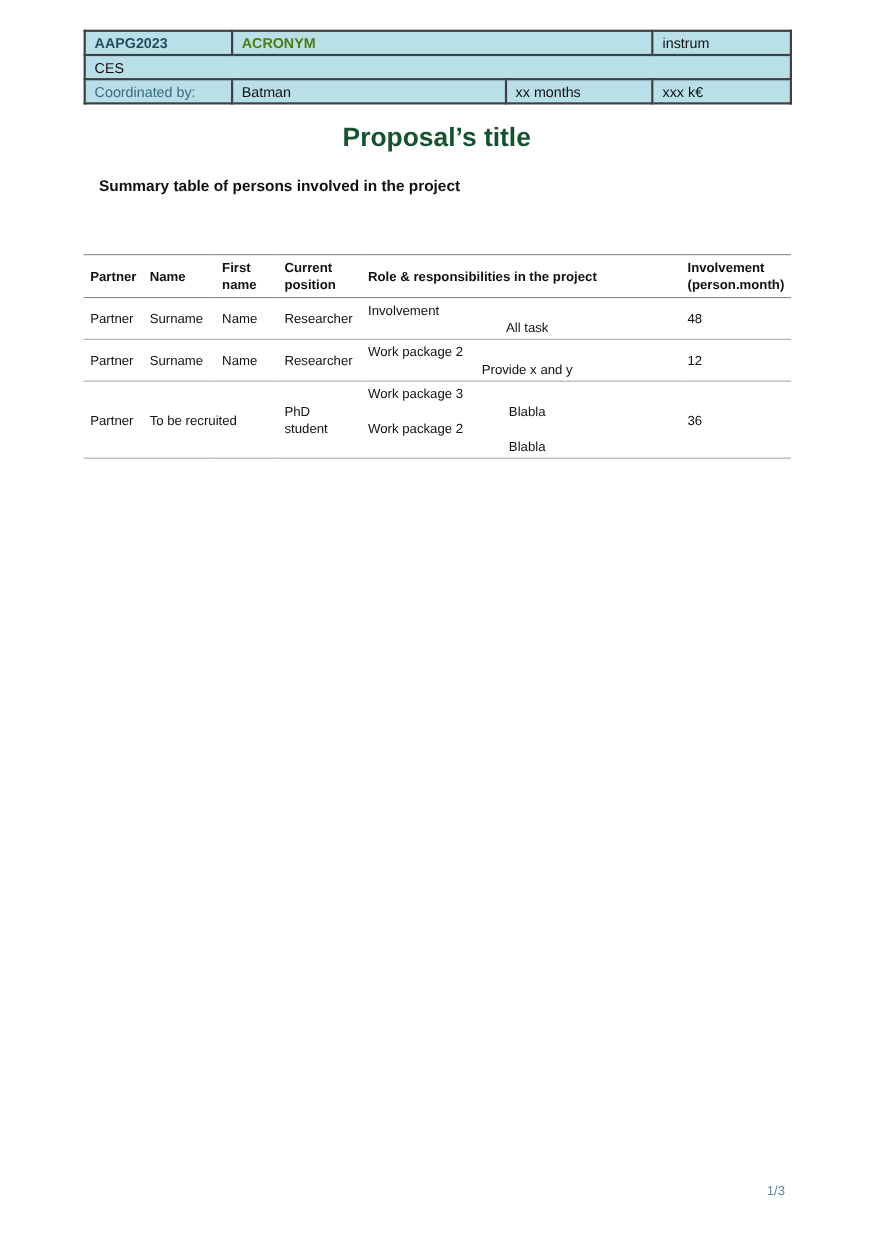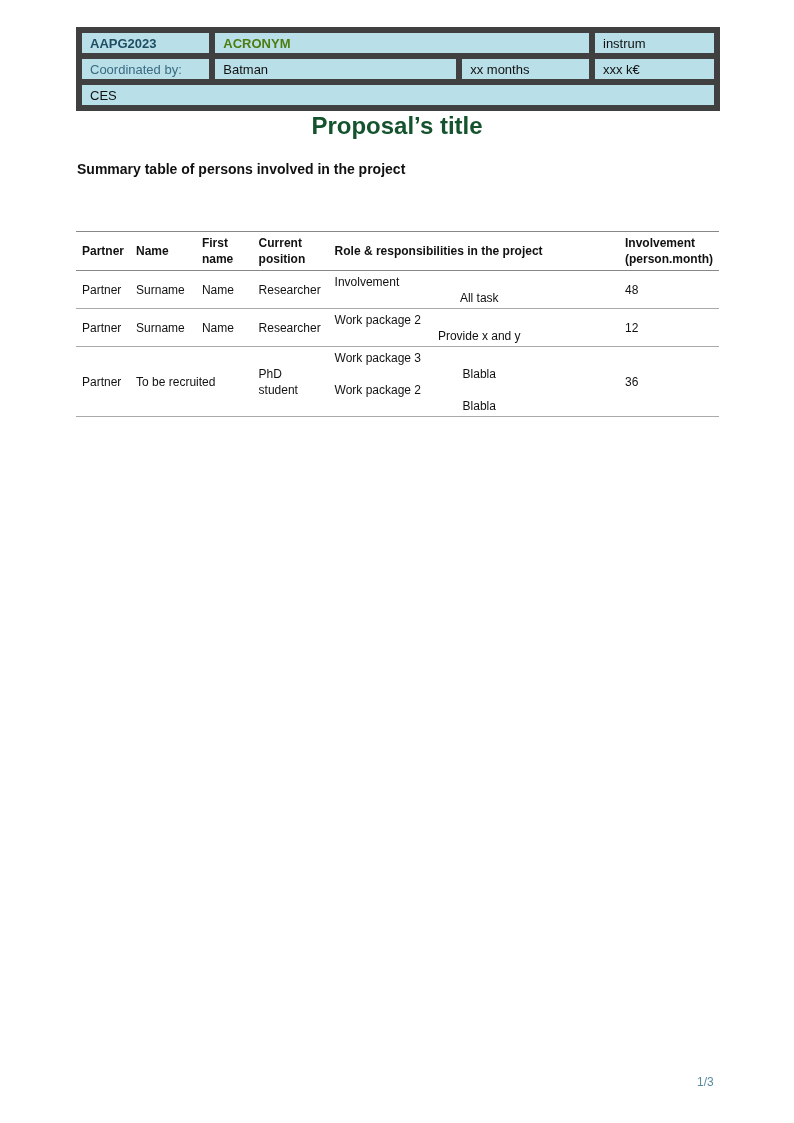--- a/index.html
+++ b/index.html
@@ -1,23 +1,23 @@
 <!DOCTYPE html>
 <html><head>
 <meta charset="utf-8">
 <style>
   html, body { margin: 0; padding: 0; background: #ffffff; }
   body { width: 794px; height: 1123px; position: relative; font-family: "Liberation Sans", "DejaVu Sans", sans-serif; color: #111; }
   .header-table { position: absolute; left: 76px; top: 27px; width: 644px; border-collapse: collapse; font-size: 13px; }
-  .header-table td { background: #b9dfe9; border: 6px solid #404040; padding: 0 8px; height: 20px; vertical-align: middle; }
+  .header-table td { background: #b9dfe9; border: 2px solid #404040; padding: 0 8px; height: 20px; vertical-align: middle; }
   .hdr-code { color: #1f4e62; font-weight: bold; }
   .hdr-coord { color: #3a6b80; }
   .hdr-acronym { font-weight: bold; color: #4d7c0f; }
   .title { position: absolute; left: 0; width: 794px; top: 112px; text-align: center; font-size: 24px; font-weight: bold; color: #14532d; }
-  .subtitle { position: absolute; left: 77px; top: 161px; font-size: 14px; font-weight: bold; color: #111; }
+  .subtitle { position: absolute; left: 90px; top: 161px; font-size: 14px; font-weight: bold; color: #111; }
   .people-table { position: absolute; left: 76px; top: 199px; width: 643px; border-collapse: collapse; font-size: 12px; margin-top: 32px; }
   .people-table th { font-weight: bold; text-align: left; padding: 2px 6px; border-top: 1px solid #888; border-bottom: 1px solid #888; height: 34px; vertical-align: middle; line-height: 16px; }
   .people-table td { padding: 2px 6px; border-bottom: 1px solid #aaa; vertical-align: middle; line-height: 16px; }
   .people-table tr.r1 td, .people-table tr.r2 td { height: 33px; }
   .people-table tr.r3 td { height: 65px; }
   .indent { padding-left: 11px; display: block; text-align: center; }
   .line { display: block; }
   .page-num { position: absolute; left: 697px; top: 1075px; font-size: 12px; color: #5b8aa0; }
 </style>
 </head>
@@ -30,27 +30,27 @@
       <col style="width:134px">
       <col style="width:126px">
   </colgroup>
   <tbody>
       <tr>
     <td class="hdr-code">AAPG2023</td>
     <td class="hdr-acronym" colspan="2">ACRONYM</td>
     <td>instrum</td>
   </tr>
   <tr>
+    <td colspan="4">CES</td>
+  </tr>
+  <tr>
     <td class="hdr-coord">Coordinated by:</td>
     <td>Batman</td>
     <td>xx months</td>
     <td>xxx k€</td>
-  </tr>
-  <tr>
-    <td colspan="4">CES</td>
   </tr>
 </tbody>
   </table>
 
 <div class="title">Proposal’s title</div>
 <div class="subtitle">Summary table of persons involved in the project</div>
 
 <table class="people-table">
   <colgroup>
     <col style="width:54px">

